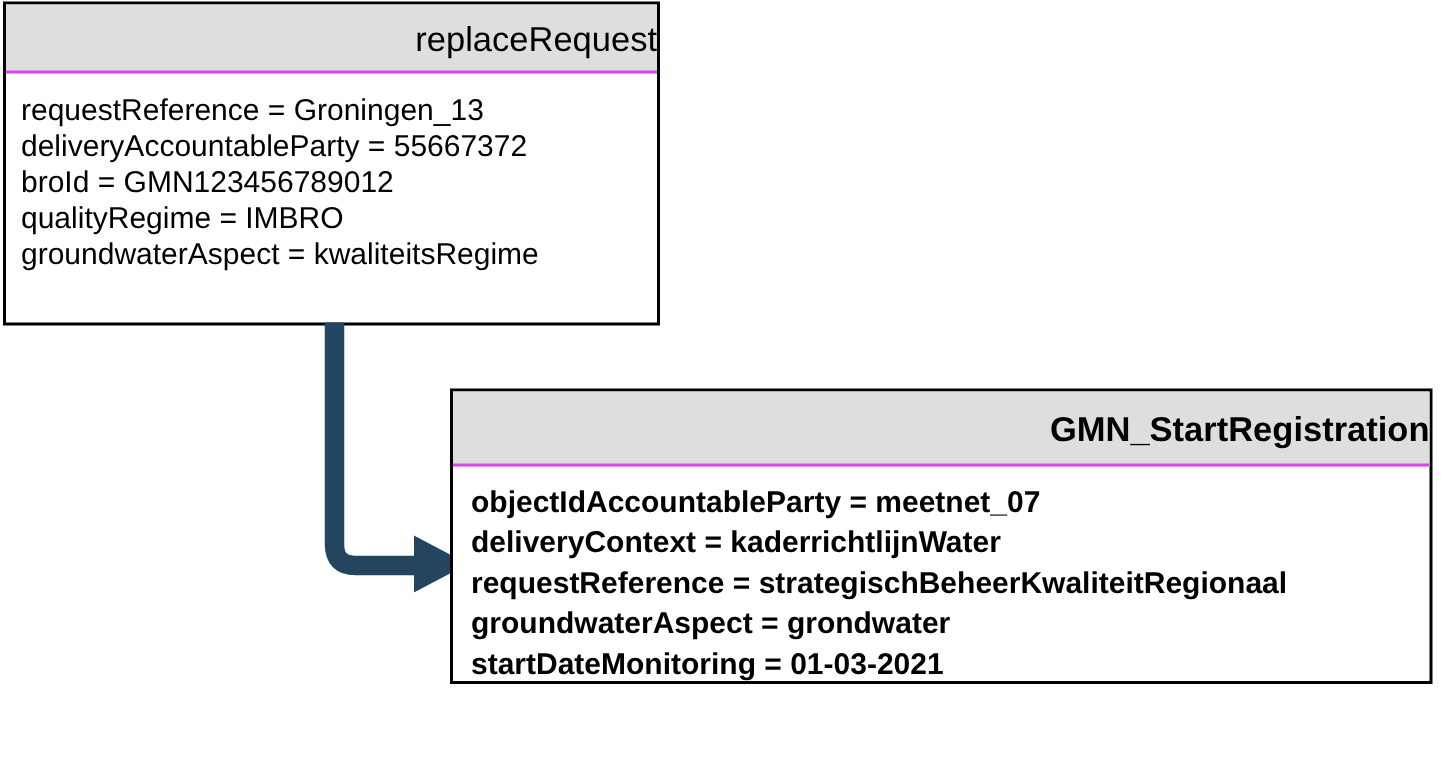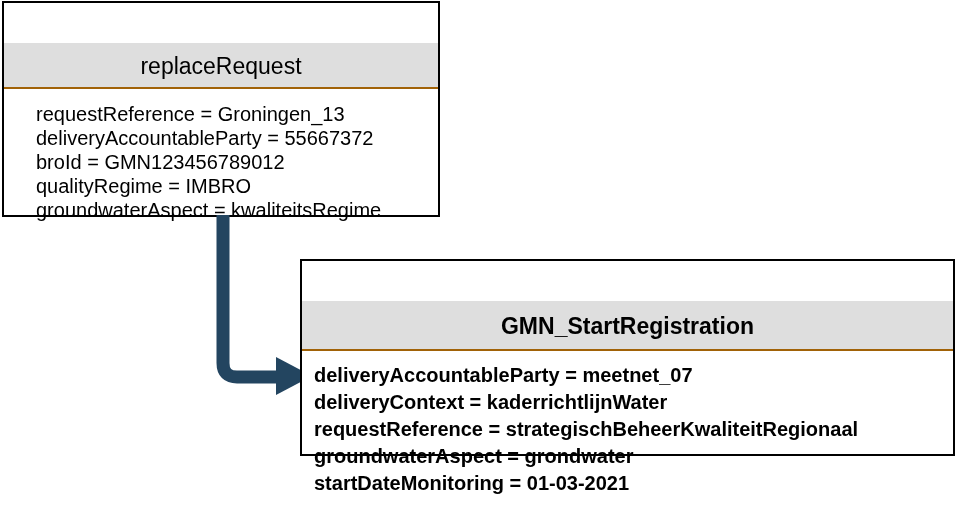--- a/index.html
+++ b/index.html
@@ -23,28 +23,27 @@
   
   .uml-box {
     position: absolute;
     box-sizing: border-box;
     border: 2px solid #000000;
     background: #ffffff;
   }
   .uml-header {
     box-sizing: border-box;
     background: #dedede;
-    border-bottom: 2px solid #a16207;
-    text-align: center;
+    border-bottom: 2px solid #d946ef;
+    text-align: right;
     color: #000000;
     font-size: 23px;
     line-height: 1;
     white-space: nowrap;
     overflow: hidden;
-    margin-top: 40px;
   }
   .uml-body {
     box-sizing: border-box;
     color: #000000;
     font-size: 20px;
   }
   .uml-attr {
     white-space: nowrap;
     color: #000000;
   }
@@ -59,21 +58,20 @@
   #box-replace-request .uml-header {
     height: 46px;
     padding-top: 12px;
   }
   #box-replace-request .uml-body {
     padding: 13px 0 0 10px;
   }
   #box-replace-request .uml-attr {
     height: 24px;
     line-height: 24px;
-    margin-left: 22px;
   }
 
   
   #box-gmn-start-registration {
     left: 300px;
     top: 259px;
     width: 655px;
     height: 197px;
     font-weight: bold;
   }
@@ -116,21 +114,21 @@
   </div>
 
   <svg id="connector-arrow" viewBox="0 0 130 190" width="130" height="190">
     <path d="M 33 10 L 33 158 Q 33 172 47 172 L 92 172" fill="none" stroke="#234560" stroke-width="13" stroke-linecap="butt"></path>
     <polygon points="86,152 122,171 86,190" fill="#234560"></polygon>
   </svg>
 
   <div class="uml-box" id="box-gmn-start-registration">
     <div class="uml-header">GMN_StartRegistration</div>
     <div class="uml-body">
-      <div class="uml-attr">deliveryAccountableParty = meetnet_07</div>
+      <div class="uml-attr">objectIdAccountableParty = meetnet_07</div>
       <div class="uml-attr">deliveryContext = kaderrichtlijnWater</div>
       <div class="uml-attr">requestReference = strategischBeheerKwaliteitRegionaal</div>
       <div class="uml-attr">groundwaterAspect = grondwater</div>
       <div class="uml-attr">startDateMonitoring = 01-03-2021</div>
     </div>
   </div>
 
 </div>
 
 </body></html>

